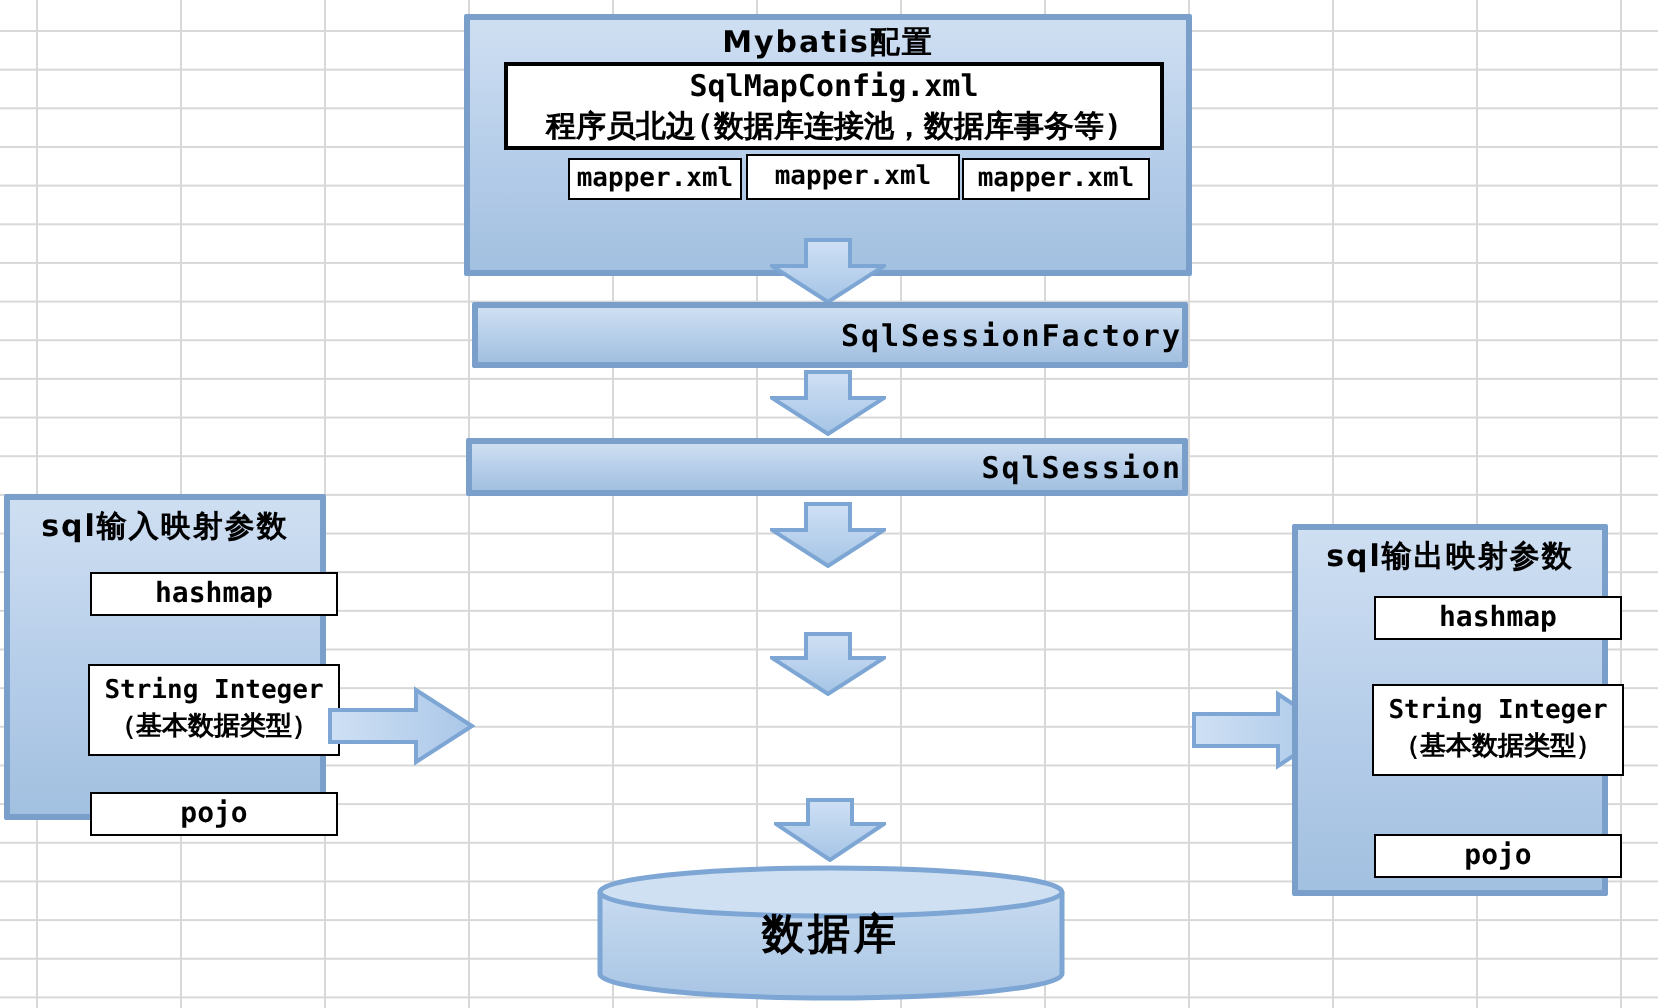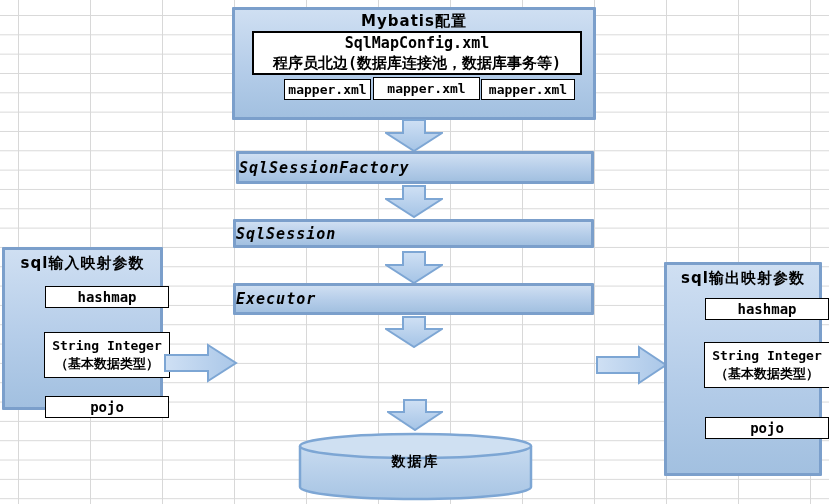--- a/index.html
+++ b/index.html
@@ -18,37 +18,37 @@
   }
   .mono { font-family:"DejaVu Sans Mono","Liberation Mono",monospace; }
 
   .bluebox {
     position:absolute;
     background:linear-gradient(180deg,#cfdff2 0%,#b5cde9 55%,#a2c0e0 100%);
     border:3px solid #7b9fcb;
     border-radius:1px;
   }
   .flowbox {
-    display:flex; align-items:center; justify-content:flex-start;
-    font-weight:bold; font-size:15px; letter-spacing:1px; color:#000;font-style:italic;
+    display:flex; align-items:center; justify-content:flex-end;
+    font-weight:bold; font-size:15px; letter-spacing:1px; color:#000;
   }
   .whitebox {
     position:absolute; background:#ffffff; border:2px solid #000;
     display:flex; flex-direction:column; align-items:center; justify-content:center;
     font-weight:bold; color:#000; text-align:center;
   }
   .thinborder { border-width:1px;margin-left:20px; }
   .panel-title {
     position:absolute; top:4px; left:0; right:0; text-align:center;
     font-weight:bold; font-size:15px; color:#000; letter-spacing:1px;
   }
   .arrow { position:absolute; line-height:0; }
   .cyl-label {
     position:absolute; left:0; right:0; top:21px; text-align:center;
-    font-weight:bold; font-size:14px; letter-spacing:2px; color:#000;
+    font-weight:bold; font-size:21px; letter-spacing:2px; color:#000;
   }
   .watermark {
     position:absolute; right:10px; bottom:6px;
     font-size:24px; font-weight:bold; letter-spacing:1px;
     color:#ffffff;
     text-shadow:-1px -1px 0 #e2e2e2, 1px -1px 0 #cccccc, -1px 1px 0 #bbbbbb, 2px 2px 2px #6f6f6f;
   }
 </style>
 </head>
 <body>
@@ -65,21 +65,21 @@
         <stop offset="0" stop-color="#cfe0f4"></stop>
           <stop offset="1" stop-color="#aac7e8"></stop>
       </linearGradient>
       <linearGradient id="gCyl" x1="0" y1="0" x2="0" y2="1">
         <stop offset="0" stop-color="#c8dbf0"></stop>
           <stop offset="1" stop-color="#a8c5e4"></stop>
       </linearGradient>
     </defs>
   </svg>
 
-  <div class="bluebox" style="left:232px; top:7px; width:364px; height:113px;">
+  <div class="bluebox" style="left:232px; top:7px; width:364px; height:131px;">
     <div class="panel-title" style="top:2px;">Mybatis配置</div>
     <div class="whitebox mono" style="left:17px; top:21px; width:330px; height:44px; font-size:15px; line-height:20px;">
       <div>SqlMapConfig.xml</div>
       <div>程序员北边(数据库连接池，数据库事务等)</div>
     </div>
     <div class="whitebox thinborder mono" style="left:29px; top:69px; width:87px; height:21px; font-size:13px;">
       <div>mapper.xml</div>
     </div>
     <div class="whitebox thinborder mono" style="left:118px; top:67px; width:107px; height:23px; font-size:13px;">
       <div>mapper.xml</div>
@@ -108,23 +108,20 @@
   <div class="bluebox flowbox mono" style="left:233px; top:219px; width:361px; height:29px;">
     <span>SqlSession</span>
   </div>
 
   <div class="arrow" style="left:385px; top:251px;">
     <svg width="58" height="33" viewBox="0 0 58 33">
       <polygon points="18,1 40,1 40,14 57,14 29,32 1,14 18,14" fill="url(#gArrow)" stroke="#7da6d4" stroke-width="2"></polygon>
     </svg>
   </div>
 
-  <div class="bluebox flowbox mono" style="left:233px; top:283px; width:361px; height:32px;">
-    <span>Executor</span>
-  </div>
 
   <div class="arrow" style="left:385px; top:316px;">
     <svg width="58" height="32" viewBox="0 0 58 32">
       <polygon points="18,1 40,1 40,13 57,13 29,31 1,13 18,13" fill="url(#gArrow)" stroke="#7da6d4" stroke-width="2"></polygon>
     </svg>
   </div>
 
 
   <div class="arrow" style="left:387px; top:399px;">
     <svg width="56" height="32" viewBox="0 0 56 32">
@@ -159,21 +156,21 @@
       <polygon points="1,12 44,12 44,2 72,20 44,38 44,28 1,28" fill="url(#gArrowR)" stroke="#7da6d4" stroke-width="2"></polygon>
     </svg>
   </div>
 
   <div class="arrow" style="left:596px; top:344px;">
     <svg width="72" height="42" viewBox="0 0 72 42">
       <polygon points="1,13 43,13 43,3 70,21 43,39 43,29 1,29" fill="url(#gArrowR)" stroke="#7da6d4" stroke-width="2"></polygon>
     </svg>
   </div>
 
-  <div class="bluebox" style="left:664px; top:262px; width:158px; height:214px;">
+  <div class="bluebox" style="left:646px; top:262px; width:158px; height:186px;">
     <div class="panel-title">sql输出映射参数</div>
     <div class="whitebox thinborder mono" style="left:18px; top:33px; width:124px; height:22px; font-size:14px;">
       <div>hashmap</div>
     </div>
     <div class="whitebox thinborder mono" style="left:17px; top:77px; width:126px; height:46px; font-size:13px; line-height:18px;">
       <div>String Integer</div>
       <div>（基本数据类型）</div>
     </div>
     <div class="whitebox thinborder mono" style="left:18px; top:152px; width:124px; height:22px; font-size:14px;">
       <div>pojo</div>

